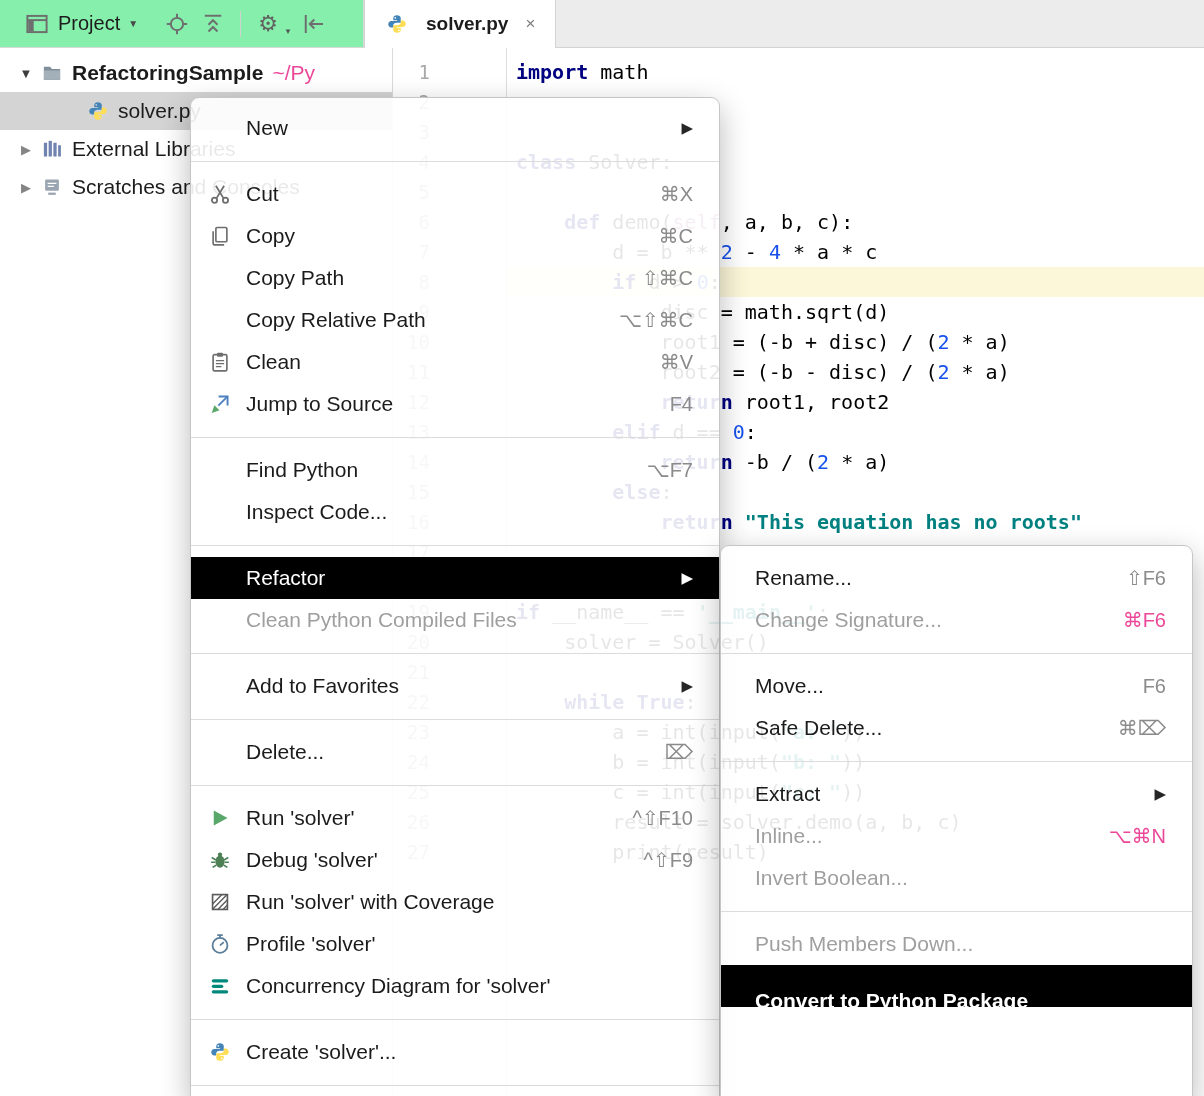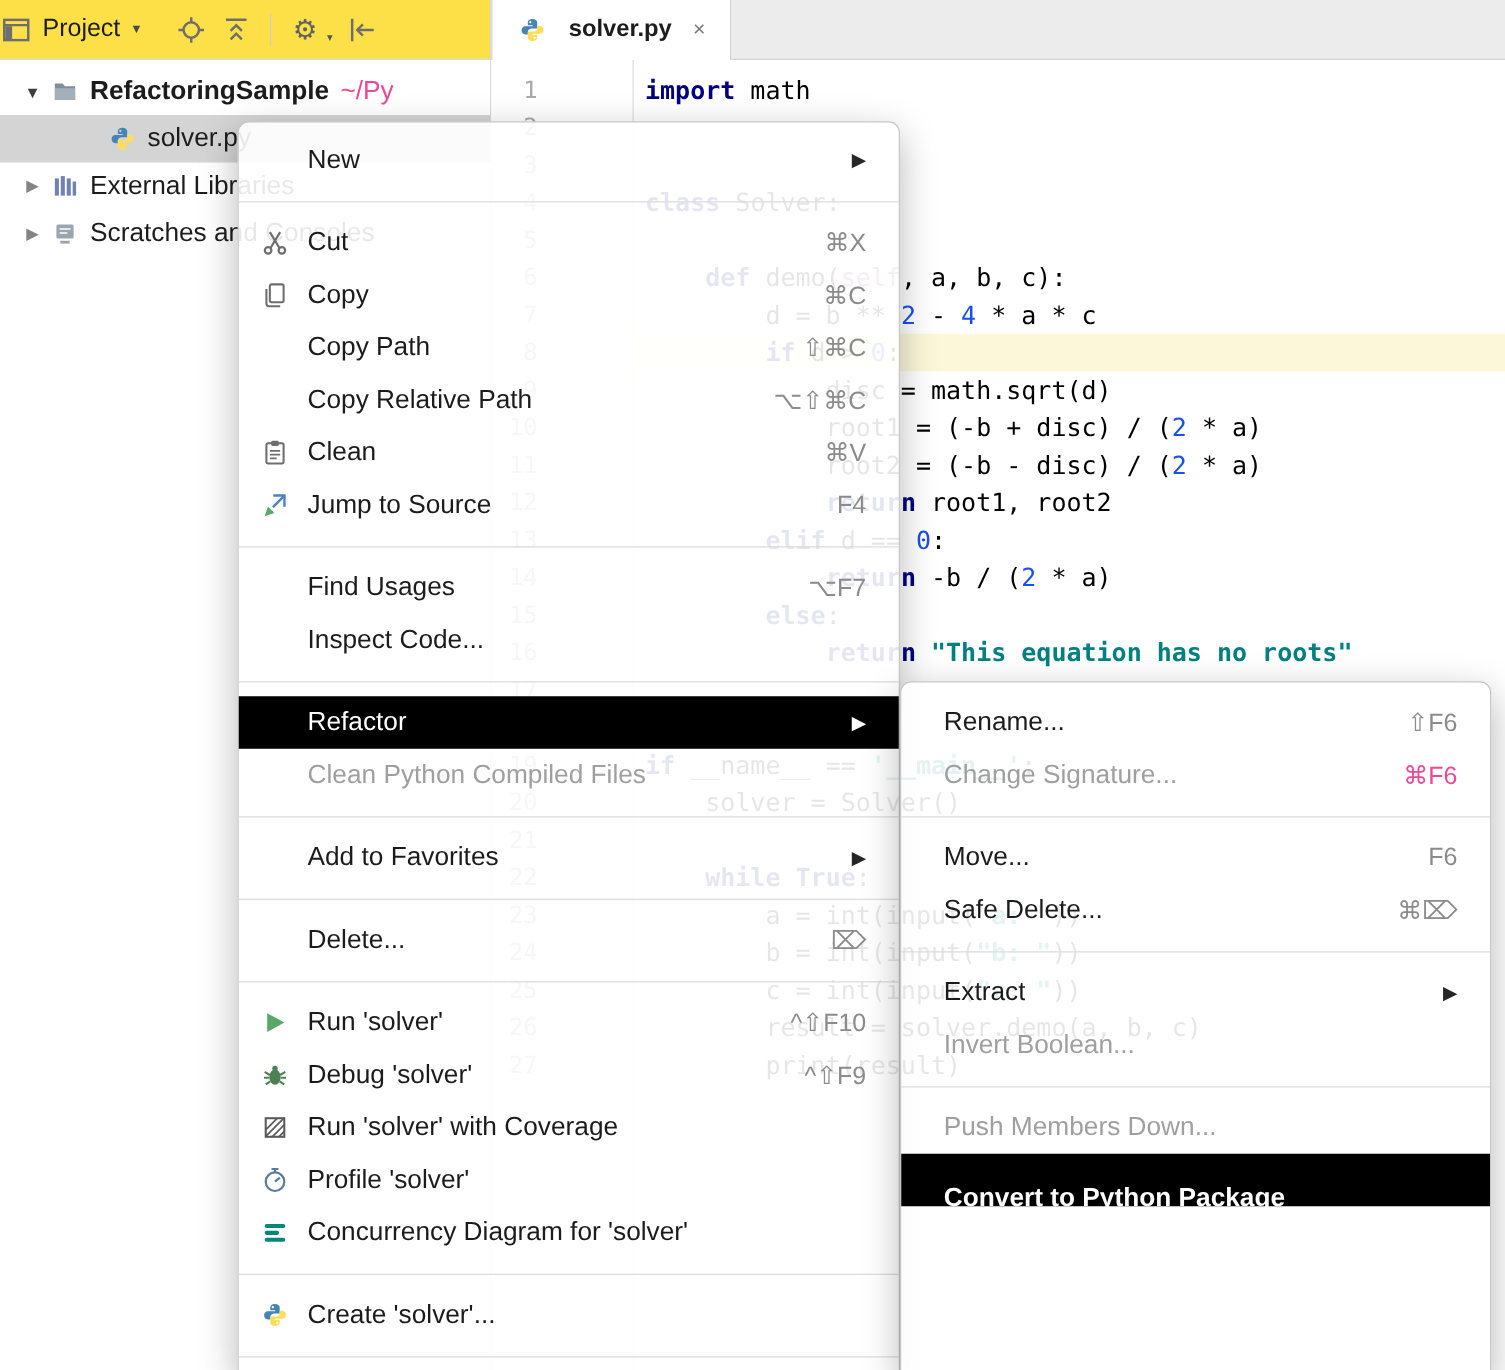--- a/index.html
+++ b/index.html
@@ -3,22 +3,22 @@
 <meta charset="utf-8">
 <style>
   html,body{margin:0;padding:0;}
   body{
     width:1204px;height:1096px;overflow:hidden;position:relative;background:#fff;
     font-family:"Liberation Sans","DejaVu Sans",sans-serif;color:#1c1c1c;
     -webkit-font-smoothing:antialiased;
   }
   
   .topbar{position:absolute;top:0;left:0;right:0;height:48px;display:flex;z-index:1;}
-  .left-toolbar{width:393px;box-sizing:border-box;background:#fde047;border-bottom:1px solid #d9d9d9;
-    border-right:1px solid #d9d9d9;display:flex;align-items:center;padding-left:0;}
+  .left-toolbar{width:364px;box-sizing:border-box;background:#86efac;border-bottom:1px solid #d9d9d9;
+    border-right:1px solid #d9d9d9;display:flex;align-items:center;padding-left:24px;}
   .tb-icon{display:inline-flex;align-items:center;justify-content:center;width:26px;height:26px;flex:none;position:relative;}
   .proj-label{font-size:20px;margin-left:8px;}
   .caret{font-size:10px;color:#4a4a4a;margin-left:8px;}
   .tb-gap{width:26px;flex:none;}
   .tb-gap-sm{width:10px;flex:none;}
   .tb-divider{width:1px;height:26px;background:#d0d0d0;margin:0 14px;flex:none;}
   .gear-glyph{font-size:22px;color:#616161;line-height:1;}
   .caret-sm{position:absolute;right:-9px;bottom:1px;font-size:9px;color:#555;}
   .tabbar{flex:1;background:#ececec;border-bottom:1px solid #d3d3d3;display:flex;align-items:stretch;}
   .tab{background:#fff;border-left:1px solid #d3d3d3;border-right:1px solid #d3d3d3;margin-bottom:-1px;
@@ -321,21 +321,21 @@
         </svg>
       </span>
       <span class="mi-label">Jump to Source</span>
       <span class="mi-shortcut">F4</span>
     </div>
     <div class="menu-sep">
       <i></i>
     </div>
     <div class="menu-item">
       <span class="mi-icon"></span>
-      <span class="mi-label">Find Usages</span>
+      <span class="mi-label">Find Python</span>
       <span class="mi-shortcut">⌥F7</span>
     </div>
     <div class="menu-item">
       <span class="mi-icon"></span>
       <span class="mi-label">Inspect Code...</span>
     </div>
     <div class="menu-sep">
       <i></i>
     </div>
     <div class="menu-item hl">
@@ -457,20 +457,24 @@
       <span class="mi-shortcut">⌘⌦</span>
     </div>
     <div class="menu-sep">
       <i></i>
     </div>
     <div class="menu-item">
       <span class="mi-label">Extract</span>
       <span class="mi-arrow">▶</span>
     </div>
     <div class="menu-item dis">
+      <span class="mi-label">Inline...</span>
+      <span class="mi-shortcut">⌥⌘N</span>
+    </div>
+    <div class="menu-item dis">
       <span class="mi-label">Invert Boolean...</span>
     </div>
     <div class="menu-sep">
       <i></i>
     </div>
     <div class="menu-item dis">
       <span class="mi-label">Push Members Down...</span>
     </div>
     <div class="menu-item hl bold">
       <span class="mi-label">Convert to Python Package</span>

